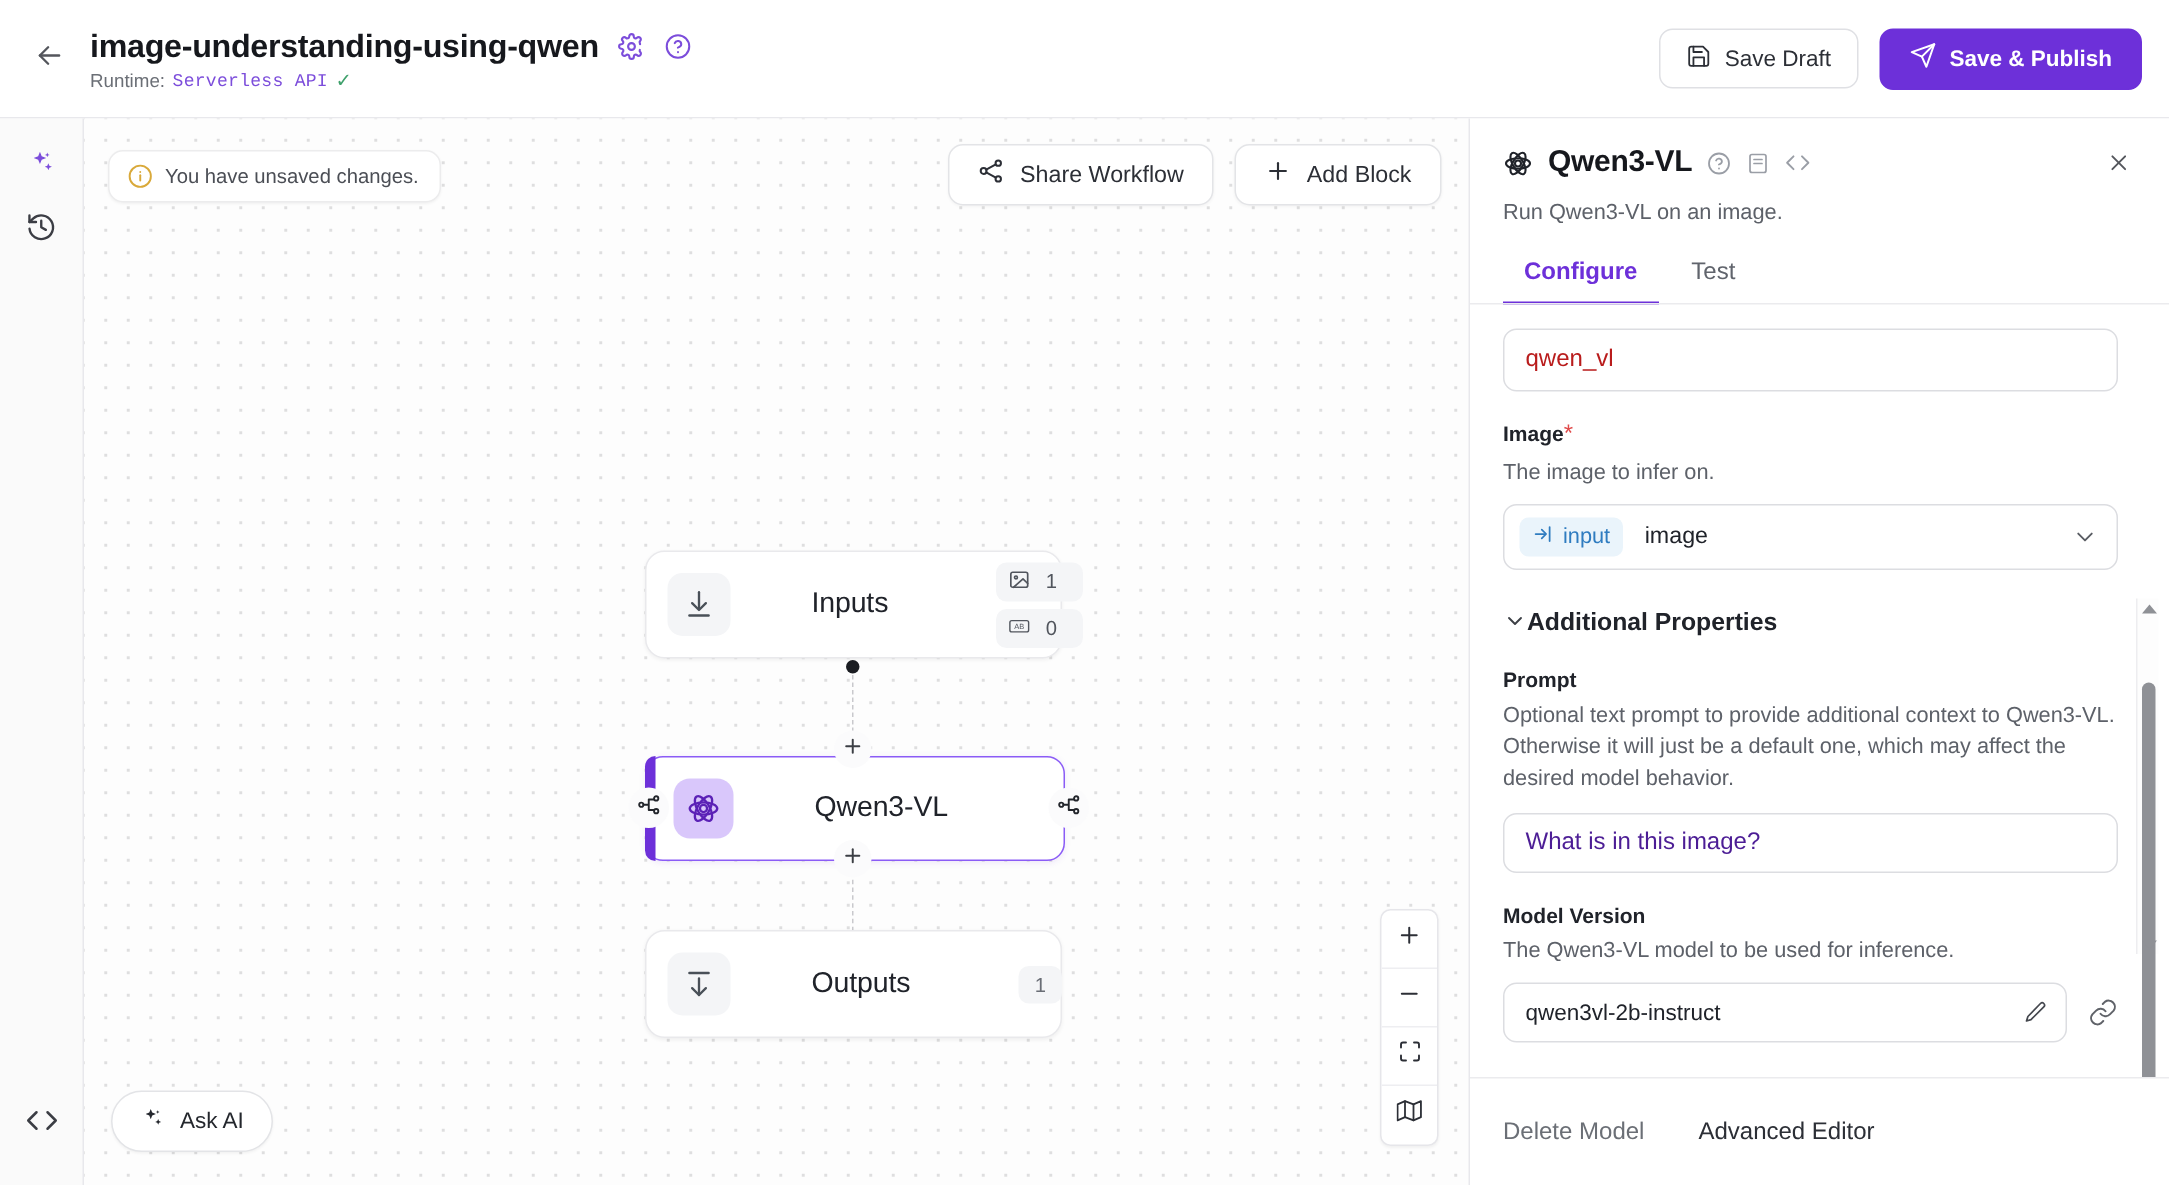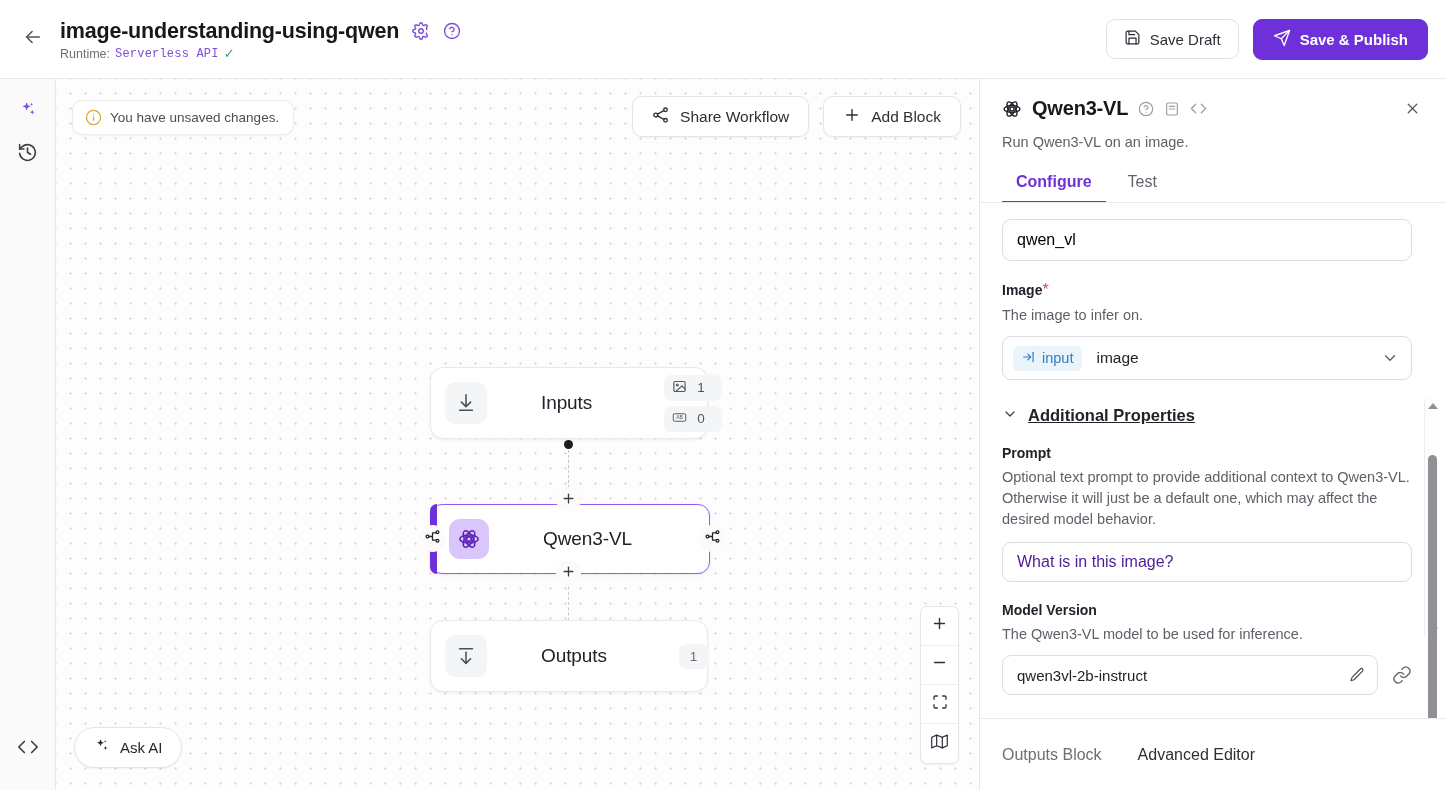--- a/index.html
+++ b/index.html
@@ -213,21 +213,21 @@
     font-weight: 500; border-bottom: 2.5px solid transparent; margin-bottom: -1px;
   }
   .tab.active { color: #6d30d9; font-weight: 600; border-bottom-color: #6d30d9; }
   .panel-divider { height: 1px; background: #ebebee; }
 
   .panel-scroll {
     flex: 1; overflow: hidden; padding: 16px 34px 10px 22px; position: relative;
   }
   .field-input {
     width: 100%; height: 42px; border: 1px solid #dcdde1; border-radius: 9px;
-    padding: 4px 14px; font-size: 16px; color: #000000; background: #fff;
+    padding: 4px 14px; font-size: 16px; color: #b91c1c; background: #fff;
     font-family: "Liberation Sans", sans-serif;
   }
   .field-input::placeholder { color: #a3a7ae; }
   .field-label { font-size: 14px; font-weight: 700; color: #20232a; }
   .req { color: #e04a4a; }
   .field-help { font-size: 14.5px; color: #5d6169; margin-top: 6px; line-height: 1.45; }
 
   .select-box {
     margin-top: 10px; width: 100%; height: 44px;
     border: 1px solid #dcdde1; border-radius: 9px; background: #fff;
@@ -235,21 +235,21 @@
   }
   .input-chip {
     display: inline-flex; align-items: center; gap: 6px;
     background: #eaf4fb; color: #2f7cc0; border-radius: 6px;
     padding: 4px 9px; font-size: 14.5px; font-weight: 500;
   }
   .select-val { font-size: 15.5px; color: #20232a; margin-left: 14px; }
   .select-caret { margin-left: auto; color: #595c63; display: flex; }
 
   .section-head {
-    display: flex; align-items: flex-start; gap: 10px; margin-top: 26px; cursor: pointer; text-decoration: underline;
+    display: flex; align-items: flex-start; margin-top: 26px; cursor: pointer;
   }
   .section-head .sect-title { font-size: 16.5px; font-weight: 600; color: #20232a; }
   .section-caret { color: #3c3f45; display: flex; }
 
   .block { margin-top: 20px; }
   .textarea-box {
     margin-top: 12px; width: 100%; height: 40px;
     border: 1px solid #dcdde1; border-radius: 9px; background: #fff;
     display: flex; align-items: center; padding: 0 14px;
     font-size: 16px; color: #4c1d95;
@@ -690,18 +690,18 @@
               <div class="sb-tri-up"></div>
             </div>
           <div class="sb-thumb"></div>
           <div class="sb-arrow down">
               <div class="sb-tri-down"></div>
             </div>
         </div>
       </div>
 
       <div class="panel-footer">
-        <span class="footer-link">Outputs Block</span>
+        <span class="footer-link">Delete Model</span>
         <span class="footer-link strong">Advanced Editor</span>
       </div>
     </div>
   </div>
 </div>
 
 </body></html>

